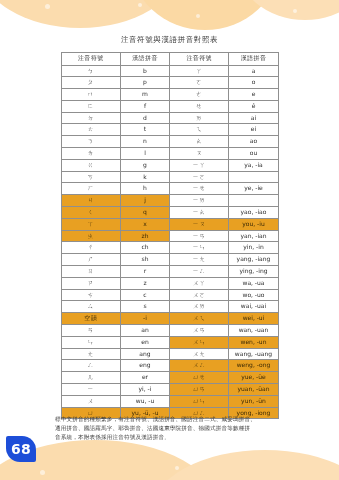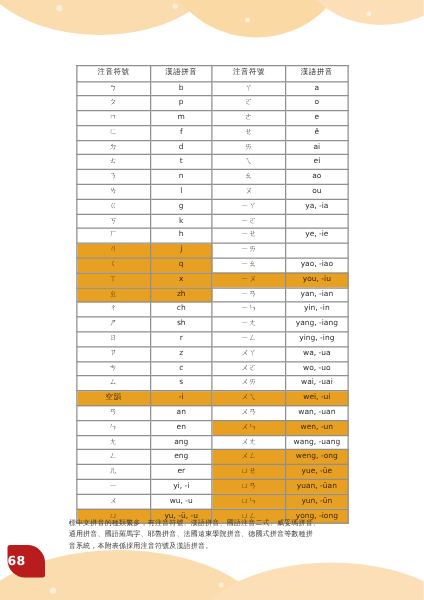--- a/index.html
+++ b/index.html
@@ -26,23 +26,23 @@
     background:#fbdcae;border-radius:50% 50% 0 0/100% 100% 0 0;
   }
   .wave-bot2{
     position:absolute;bottom:-34px;left:150px;width:230px;height:64px;
     background:#fcdfb6;border-radius:50% 50% 0 0/100% 100% 0 0;
   }
   .dot{position:absolute;border-radius:50%;background:#fff;opacity:.55;}
   
   .page-badge{
     position:absolute;left:6px;bottom:18px;width:30px;height:26px;
-    background:#b91c1c;border-radius:2px 14px 2px 14px;
-    display:flex;align-items:center;justify-content:flex-start;
-    color:#ffffff;font-size:10px;font-weight:bold;letter-spacing:.3px;
+    background:#1d4ed8;border-radius:2px 14px 2px 14px;
+    display:flex;align-items:center;justify-content:center;
+    color:#ffffff;font-size:14px;font-weight:bold;letter-spacing:.3px;
   }
   
   .sheet{position:absolute;left:0;top:0;width:339px;height:480px;}
   .title{
     position:absolute;top:35px;left:0;width:339px;text-align:center;
     font-size:7.5px;color:#3a3a3a;letter-spacing:.6px;
   }
   table.conv{
     position:absolute;top:52px;left:61px;width:218px;
     border-collapse:collapse;table-layout:fixed;
@@ -79,20 +79,21 @@
 
   <div class="wave-bot"></div>
   <div class="wave-bot2"></div>
   <div class="dot" style="left:40px;top:470px;width:5px;height:5px;"></div>
   <div class="dot" style="left:175px;top:466px;width:4px;height:4px;"></div>
 
   <div class="page-badge">
     <span>68</span>
   </div>
 
+  <div class="title">注音符號與漢語拼音對照表</div>
 
   <table class="conv">
     <thead>
       <tr>
         <th class="zh">注音符號</th>
         <th class="py">漢語拼音</th>
         <th class="zh">注音符號</th>
         <th class="py">漢語拼音</th>
       </tr>
     </thead>

